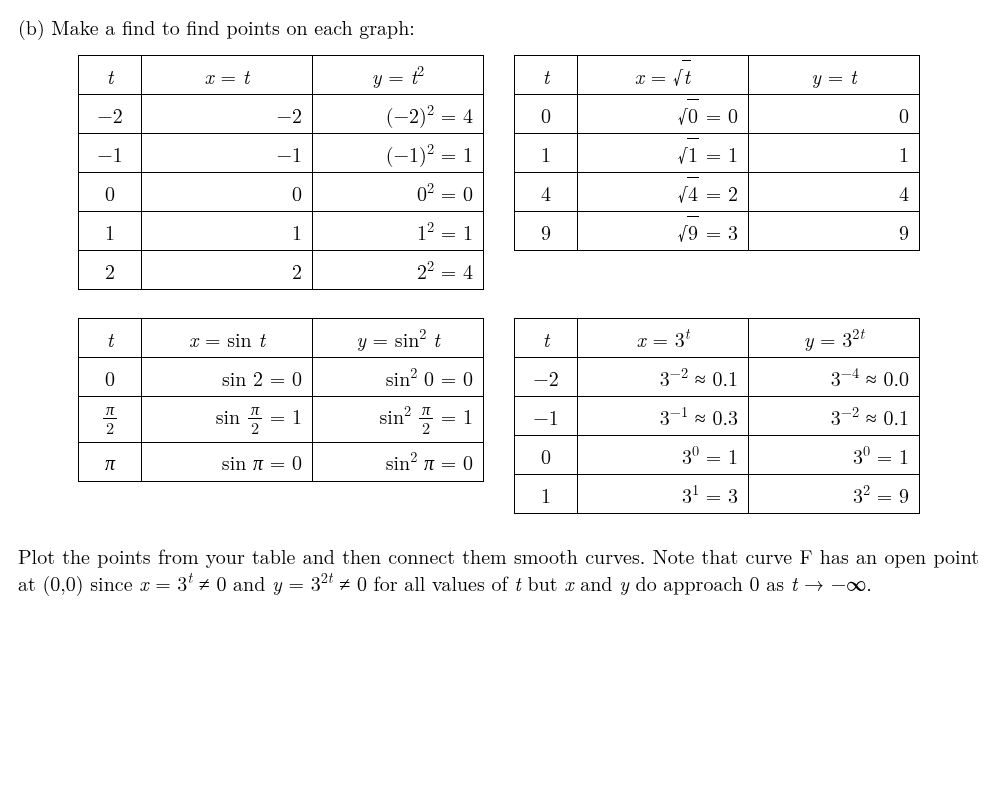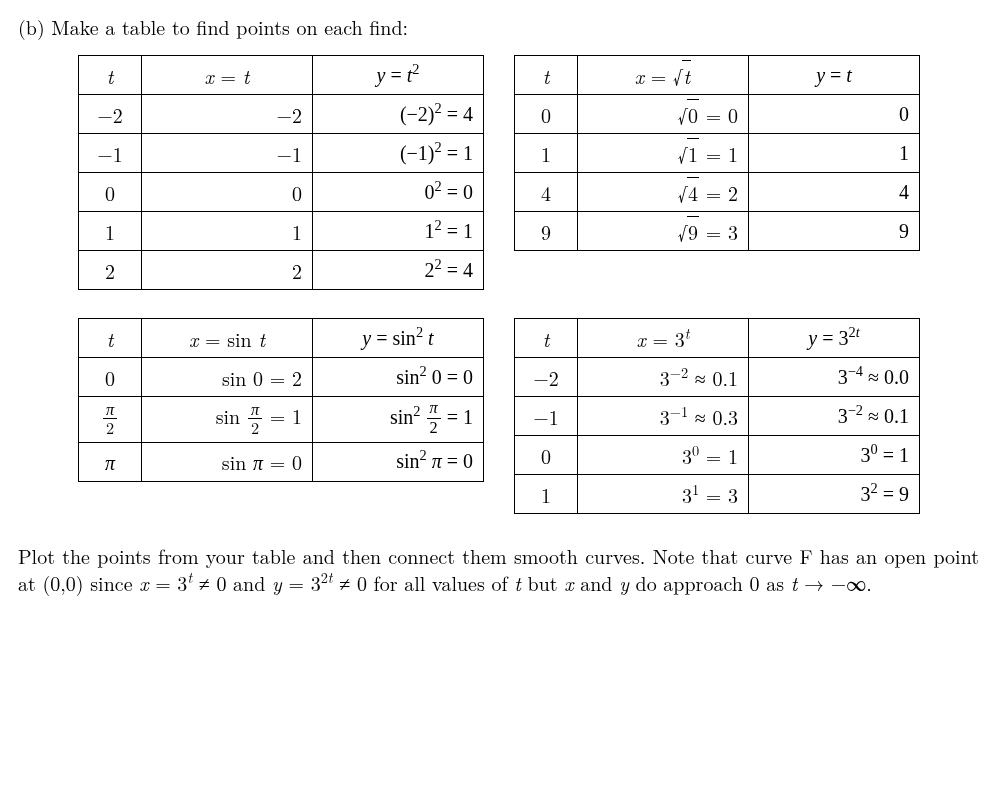--- a/index.html
+++ b/index.html
@@ -39,21 +39,20 @@
     }
     td.hdr {
       text-align: center;
     }
     td.col-x {
       width: 150px;
       margin-top: 24px;
     }
     td.col-y {
       width: 150px;
-      font-family: Liberation Serif, serif;
     }
     .outro {
       margin-top: 12px;
       line-height: 1.35;
       text-align: justify;
     }
     sup { font-size: 0.72em; vertical-align: super; line-height: 0; }
     .sqrt { display: inline-block; position: relative; }
     .sqrt::before { content: "√"; }
     .sqrt > span { border-top: 1px solid black; padding: 0 1px; }
@@ -69,21 +68,21 @@
     }
     .frac .num { display: block; padding: 0 3px 1px; border-bottom: 1px solid black; }
     .frac .den { display: block; padding: 1px 3px 0; }
     .ital { font-style: italic; }
   </style>
 </head>
 <body>
 
 <div class="intro">
   <span>(b)</span>
-  <span>Make a table to find points on each find:</span>
+  <span>Make a find to find points on each graph:</span>
 </div>
 
 <div class="tables-row">
 
   <table>
     <tbody>
         <tr>
       <td class="col-t hdr"><span class="ital">t</span></td>
       <td class="col-x hdr"><span class="ital">x</span> = <span class="ital">t</span></td>
       <td class="col-y hdr"><span class="ital">y</span> = <span class="ital">t</span><sup>2</sup></td>
@@ -152,21 +151,21 @@
 
   <table>
     <tbody>
         <tr>
       <td class="col-t hdr"><span class="ital">t</span></td>
       <td class="col-x hdr"><span class="ital">x</span> = sin <span class="ital">t</span></td>
       <td class="col-y hdr"><span class="ital">y</span> = sin<sup>2</sup> <span class="ital">t</span></td>
     </tr>
     <tr>
       <td class="col-t">0</td>
-      <td class="col-x">sin 0 = 2</td>
+      <td class="col-x">sin 2 = 0</td>
       <td class="col-y">sin<sup>2</sup> 0 = 0</td>
     </tr>
     <tr>
       <td class="col-t"><span class="frac"><span class="num"><span class="ital">π</span></span><span class="den">2</span></span></td>
       <td class="col-x">sin <span class="frac"><span class="num"><span class="ital">π</span></span><span class="den">2</span></span> = 1</td>
       <td class="col-y">sin<sup>2</sup> <span class="frac"><span class="num"><span class="ital">π</span></span><span class="den">2</span></span> = 1</td>
     </tr>
     <tr>
       <td class="col-t"><span class="ital">π</span></td>
       <td class="col-x">sin <span class="ital">π</span> = 0</td>

